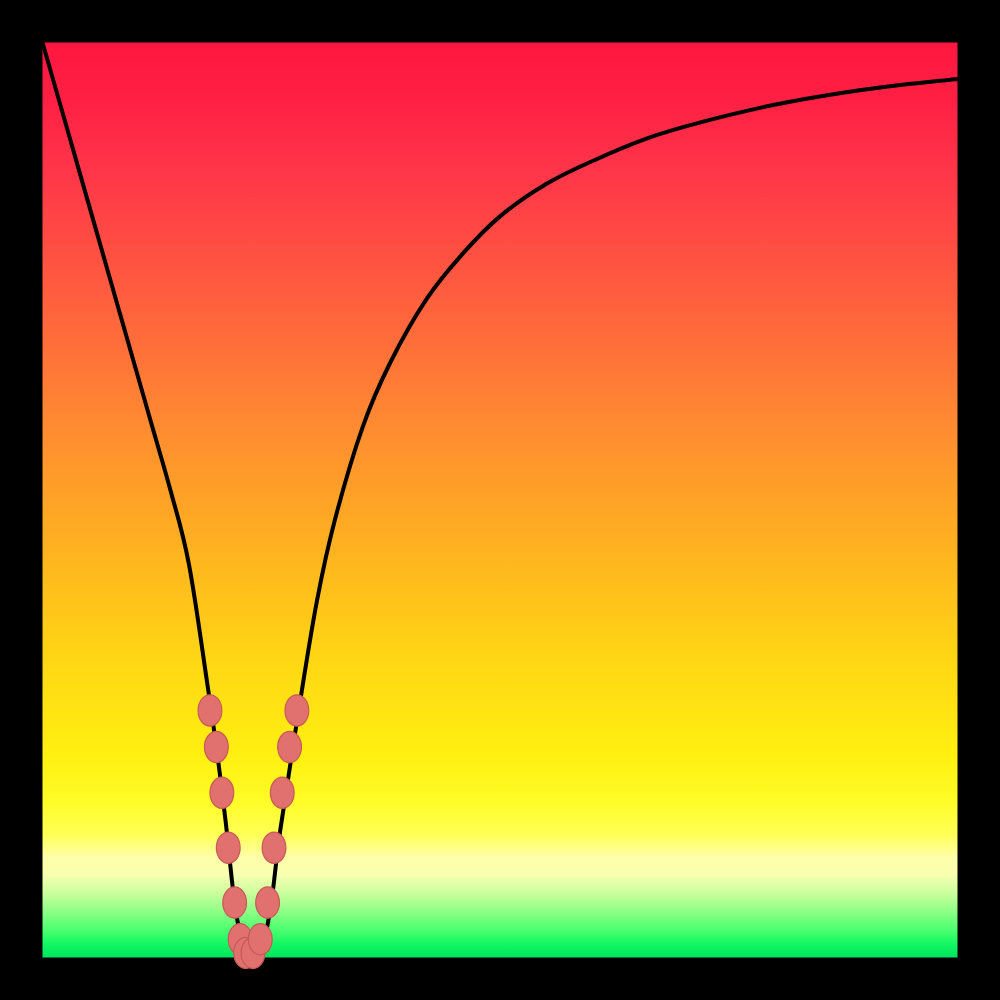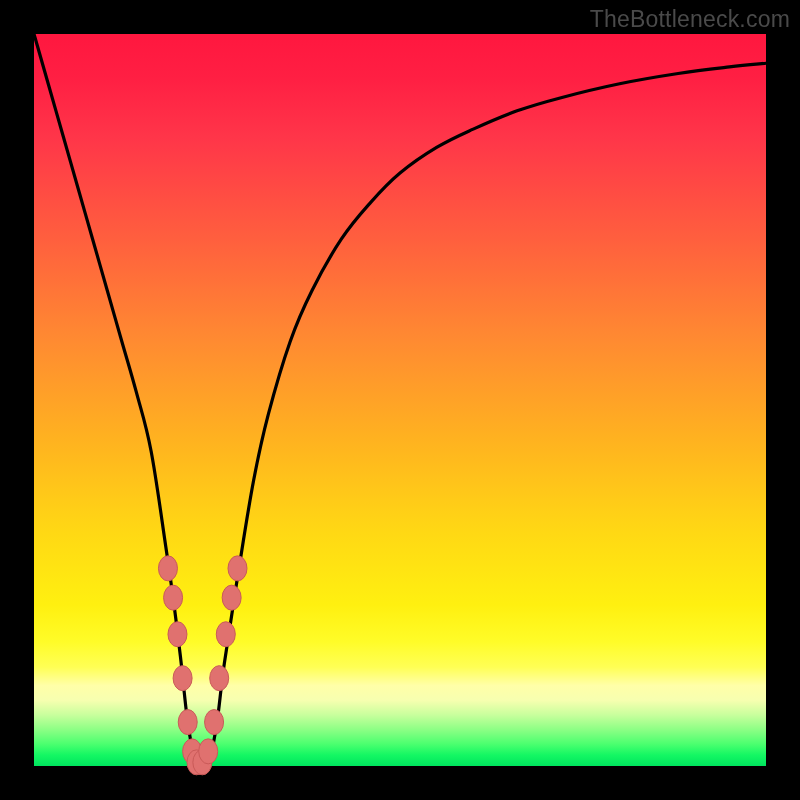--- a/index.html
+++ b/index.html
@@ -96,14 +96,13 @@
           <ellipse cx="174.216" cy="717.36" rx="9.5" ry="12.5" fill="#e0716f" stroke="#c95a58" stroke-width="1"></ellipse>
           <ellipse cx="180.07200000000003" cy="688.08" rx="9.5" ry="12.5" fill="#e0716f" stroke="#c95a58" stroke-width="1"></ellipse>
           <ellipse cx="185.196" cy="644.16" rx="9.5" ry="12.5" fill="#e0716f" stroke="#c95a58" stroke-width="1"></ellipse>
           <ellipse cx="191.78400000000002" cy="600.24" rx="9.5" ry="12.5" fill="#e0716f" stroke="#c95a58" stroke-width="1"></ellipse>
           <ellipse cx="197.64000000000001" cy="563.64" rx="9.5" ry="12.5" fill="#e0716f" stroke="#c95a58" stroke-width="1"></ellipse>
           <ellipse cx="203.496" cy="534.36" rx="9.5" ry="12.5" fill="#e0716f" stroke="#c95a58" stroke-width="1"></ellipse>
         </g>
     </svg>
   </div>
 
-  <div class="watermark">TheBottleneck.com</div>
 </div>
 
 </body></html>

